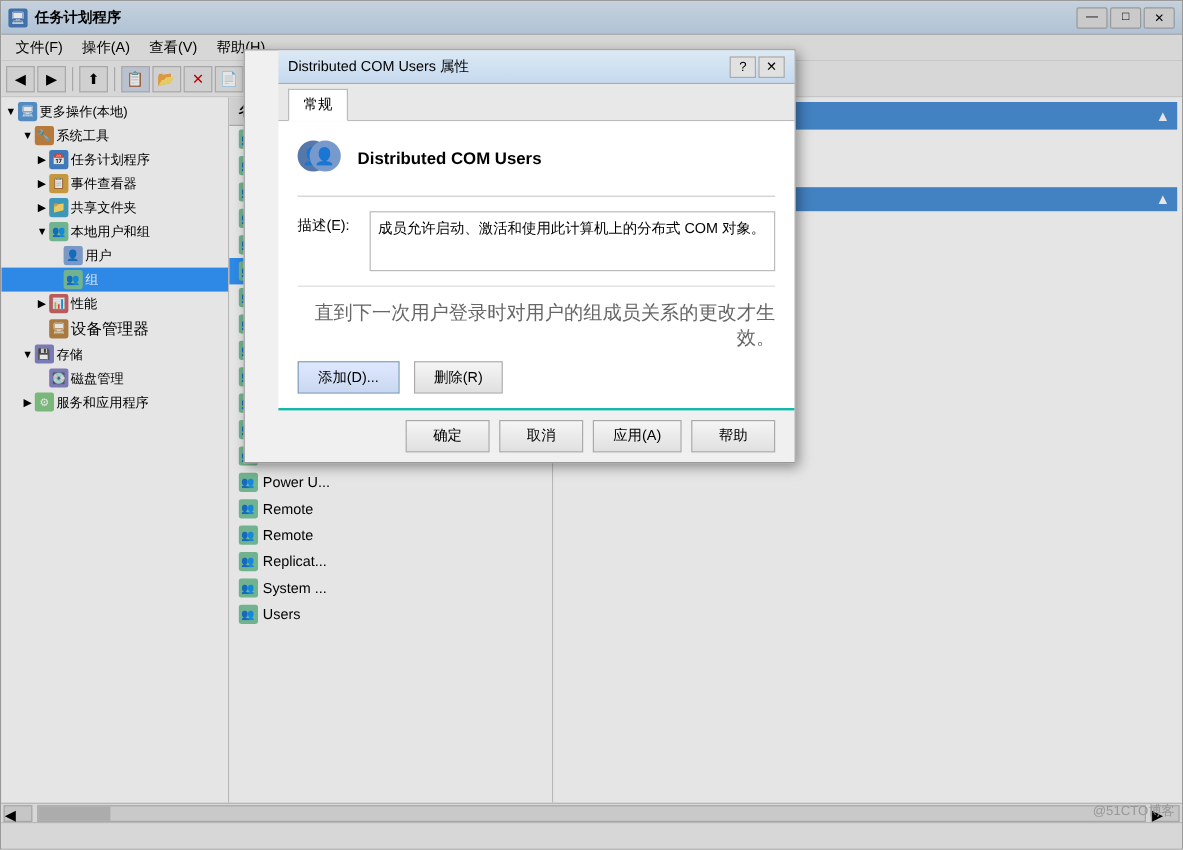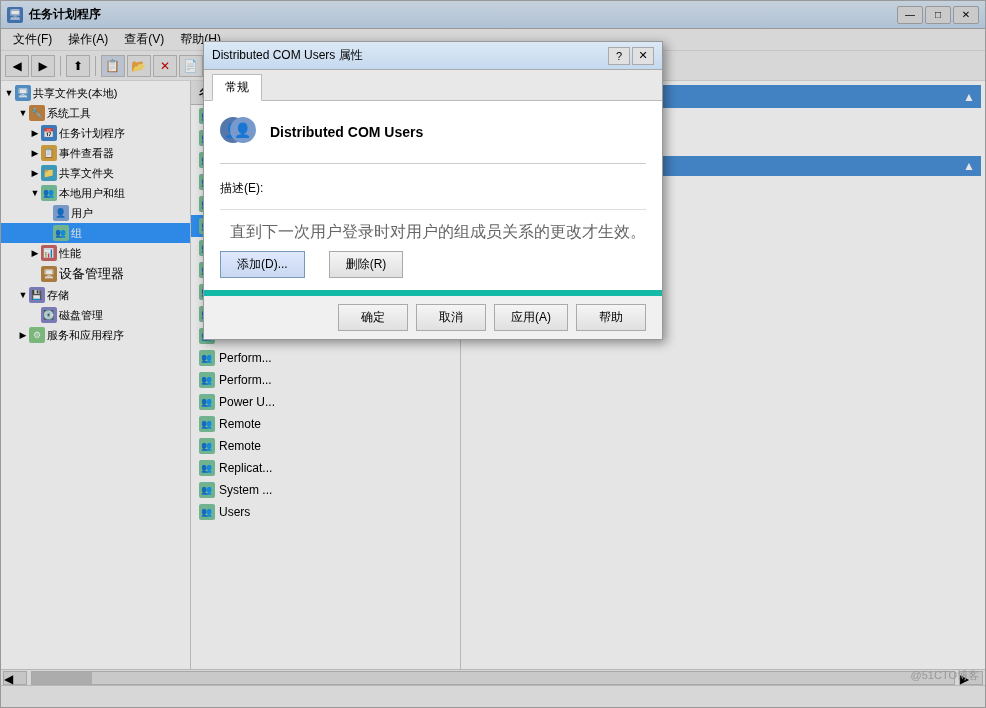--- a/index.html
+++ b/index.html
@@ -197,20 +197,21 @@
     .dialog {
       width: 460px;
       background: #f0f0f0;
       border: 1px solid #999;
       box-shadow: 3px 3px 10px rgba(0,0,0,0.4);
       display: flex;
       flex-direction: column;
       position: relative;
       top: 10px;
       left: -60px;
+      padding-left: 28px;
     }
     .dialog-title-bar {
       height: 28px;
       background: linear-gradient(to bottom, #dce9f5, #c5d9ef);
       display: flex;
       align-items: center;
       padding: 0 8px;
       border-bottom: 1px solid #aaa;
     }
     .dialog-title-text { flex: 1; font-size: 12px; color: #000; font-weight: normal; }
@@ -284,38 +285,38 @@
     }
     .member-item {
       padding: 2px 4px;
       display: flex;
       align-items: center;
       gap: 4px;
       cursor: pointer;
     }
 
     .members-note { font-size: 16px; color: #666; margin: 4px 0 8px; text-align: right; }
-    .members-buttons { display: flex; gap: 24px; }
+    .members-buttons { display: flex; gap: 12px; }
 
     .btn {
       padding: 4px 16px;
       background: linear-gradient(to bottom, #f5f5f5, #e0e0e0);
       border: 1px solid #aaa;
       cursor: pointer;
       font-size: 12px;
       min-width: 70px;
     }
     .btn.primary { background: linear-gradient(to bottom, #e0e8ff, #c8d8f0); border-color: #7799bb; }
     .btn:disabled { color: #999; cursor: default; }
 
     
     .dialog-footer {
       background: #f0f0f0;
       padding: 8px 16px;
-      border-top: 6px solid #14b8a6;
+      border-top: 2px solid #14b8a6;
       display: flex;
       justify-content: flex-end;
       gap: 8px;
     }
 
     
     .watermark {
       position: absolute;
       bottom: 24px;
       right: 6px;
@@ -375,21 +376,21 @@
     <div class="toolbar-btn">☰</div>
   </div>
 
   <div class="content-area">
 
     <div class="tree-panel">
 
       <div class="tree-item" style="padding-left:2px;">
         <span class="expand-btn">▼</span>
         <span class="ico" style="background:#5b9bd5;">🖥</span>
-        <span style="margin-left:2px; font-size:11px;">共享文件夹(本地)</span>
+        <span style="margin-left:2px; font-size:11px;">更多操作(本地)</span>
       </div>
       <div class="tree-item indent1">
         <span class="expand-btn">▼</span>
         <span class="ico" style="background:#cc8844;">🔧</span>
         <span style="margin-left:2px; font-size:11px;">系统工具</span>
       </div>
       <div class="tree-item indent2">
         <span class="expand-btn">▶</span>
         <span class="ico" style="background:#4488cc;">📅</span>
         <span style="margin-left:2px; font-size:11px;">任务计划程序</span>
@@ -584,20 +585,21 @@
 
           <div style="width:38px; height:38px; flex-shrink:0; position:relative;">
             <div style="position:absolute; left:0; top:4px; width:26px; height:26px; background:#5577aa; border-radius:13px; display:flex; align-items:center; justify-content:center; color:#fff; font-size:14px;">👤</div>
             <div style="position:absolute; left:10px; top:4px; width:26px; height:26px; background:#7799cc; border-radius:13px; display:flex; align-items:center; justify-content:center; color:#fff; font-size:14px;">👤</div>
           </div>
           <span class="group-name-large">Distributed COM Users</span>
         </div>
 
         <div class="desc-section">
           <span class="desc-label">描述(E):</span>
+          <div class="desc-box">成员允许启动、激活和使用此计算机上的分布式 COM 对象。</div>
         </div>
 
         <div class="members-section">
         </div>
 
         <div class="members-note">直到下一次用户登录时对用户的组成员关系的更改才生效。</div>
 
         <div class="members-buttons">
           <button class="btn primary">添加(D)...</button>
           <button class="btn">删除(R)</button>

